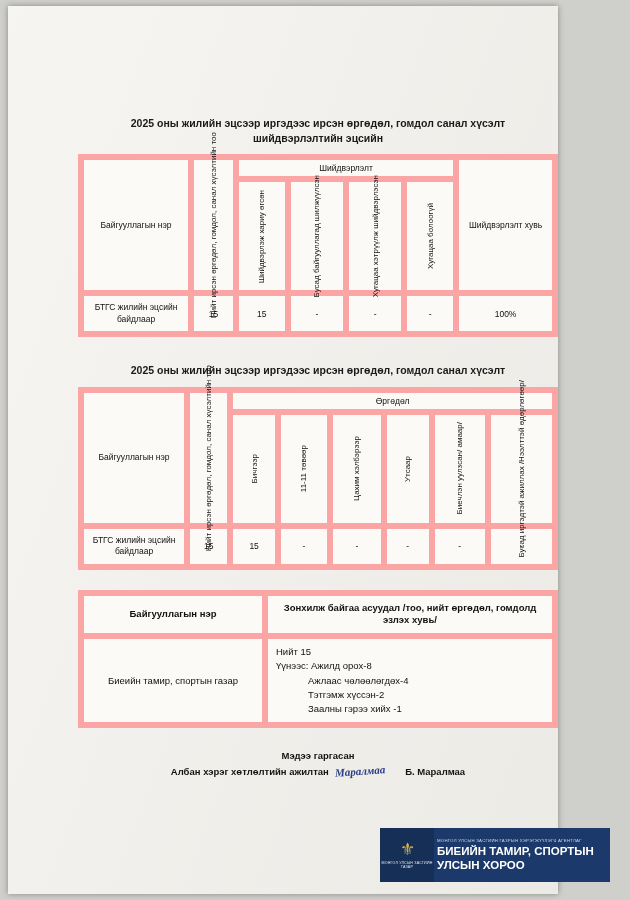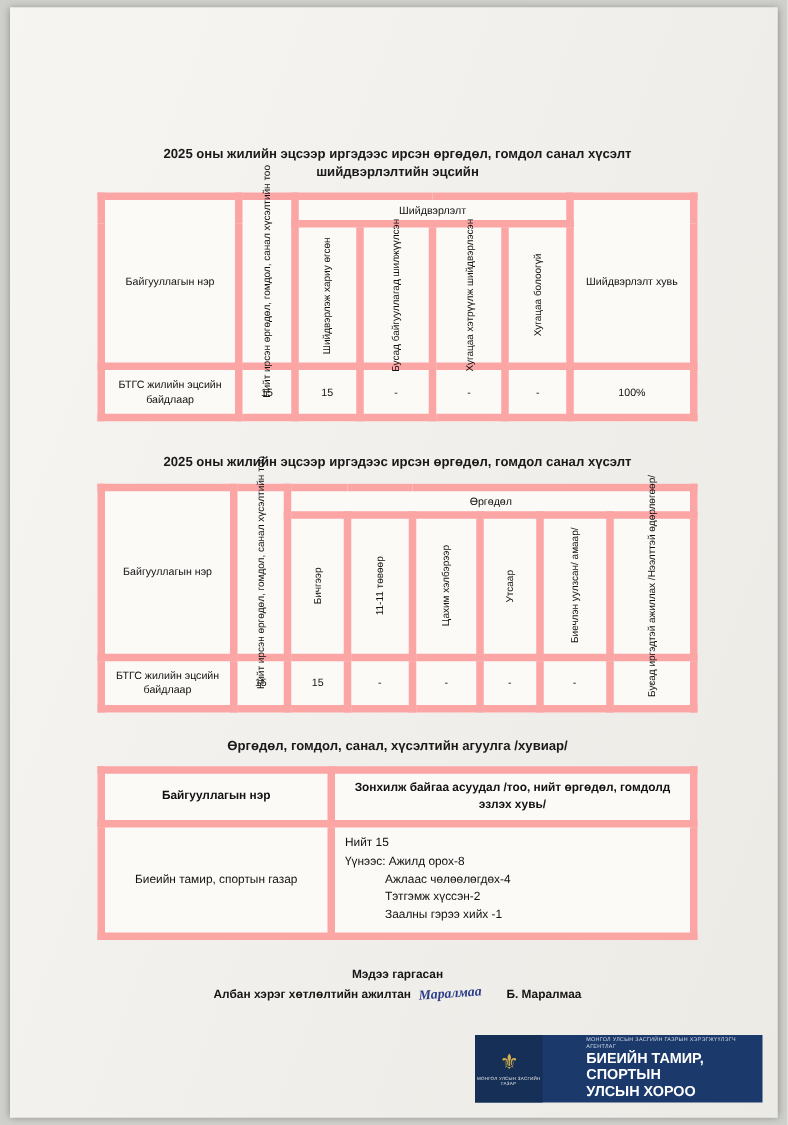--- a/index.html
+++ b/index.html
@@ -10,21 +10,21 @@
     width: 630px;
     height: 900px;
     background: #cfd0cb;
     font-family: "Liberation Sans", sans-serif;
     overflow: hidden;
   }
   .page {
     position: absolute;
     left: 8px;
     top: 6px;
-    width: 614px;
+    width: 550px;
     height: 888px;
     background: #f3f2ee;
     box-shadow: 0 0 6px rgba(0,0,0,0.35);
   }
   .sheet-inner {
     position: absolute;
     left: 0; top: 0; right: 0; bottom: 0;
     background: linear-gradient(110deg, #f6f5f1 0%, #f1f0ec 45%, #eceae5 100%);
   }
   .content {
@@ -162,21 +162,20 @@
     font-size: 3.6px;
     color: #e6e6e6;
     text-align: center;
     line-height: 1.25;
     margin-top: 3px;
     letter-spacing: .2px;
   }
   .footer-text {
     padding-left: 3px;
     color: #fff;
-    margin-left: 32px;
   }
   .footer-sub {
     font-size: 4.3px;
     letter-spacing: .25px;
     color: #cfd8e6;
     margin-bottom: 2px;
   }
   .footer-main {
     font-size: 11.5px;
     font-weight: bold;
@@ -297,21 +296,20 @@
         <td class="num">-</td>
         <td class="num">-</td>
         <td class="num">-</td>
         <td class="num">-</td>
       </tr>
     </tbody>
       </table>
 
     <div class="spacer-18"></div>
 
-    <div class="doc-title">Өргөдөл, гомдол, санал, хүсэлтийн агуулга /хувиар/</div>
 
     <table class="t3">
       <tbody>
           <tr>
         <td class="hdr" style="width:170px">Байгууллагын нэр</td>
         <td class="hdr">Зонхилж байгаа асуудал /тоо, нийт өргөдөл, гомдолд эзлэх хувь/</td>
       </tr>
       <tr>
         <td class="org">Биеийн тамир, спортын газар</td>
         <td class="cell-left">

